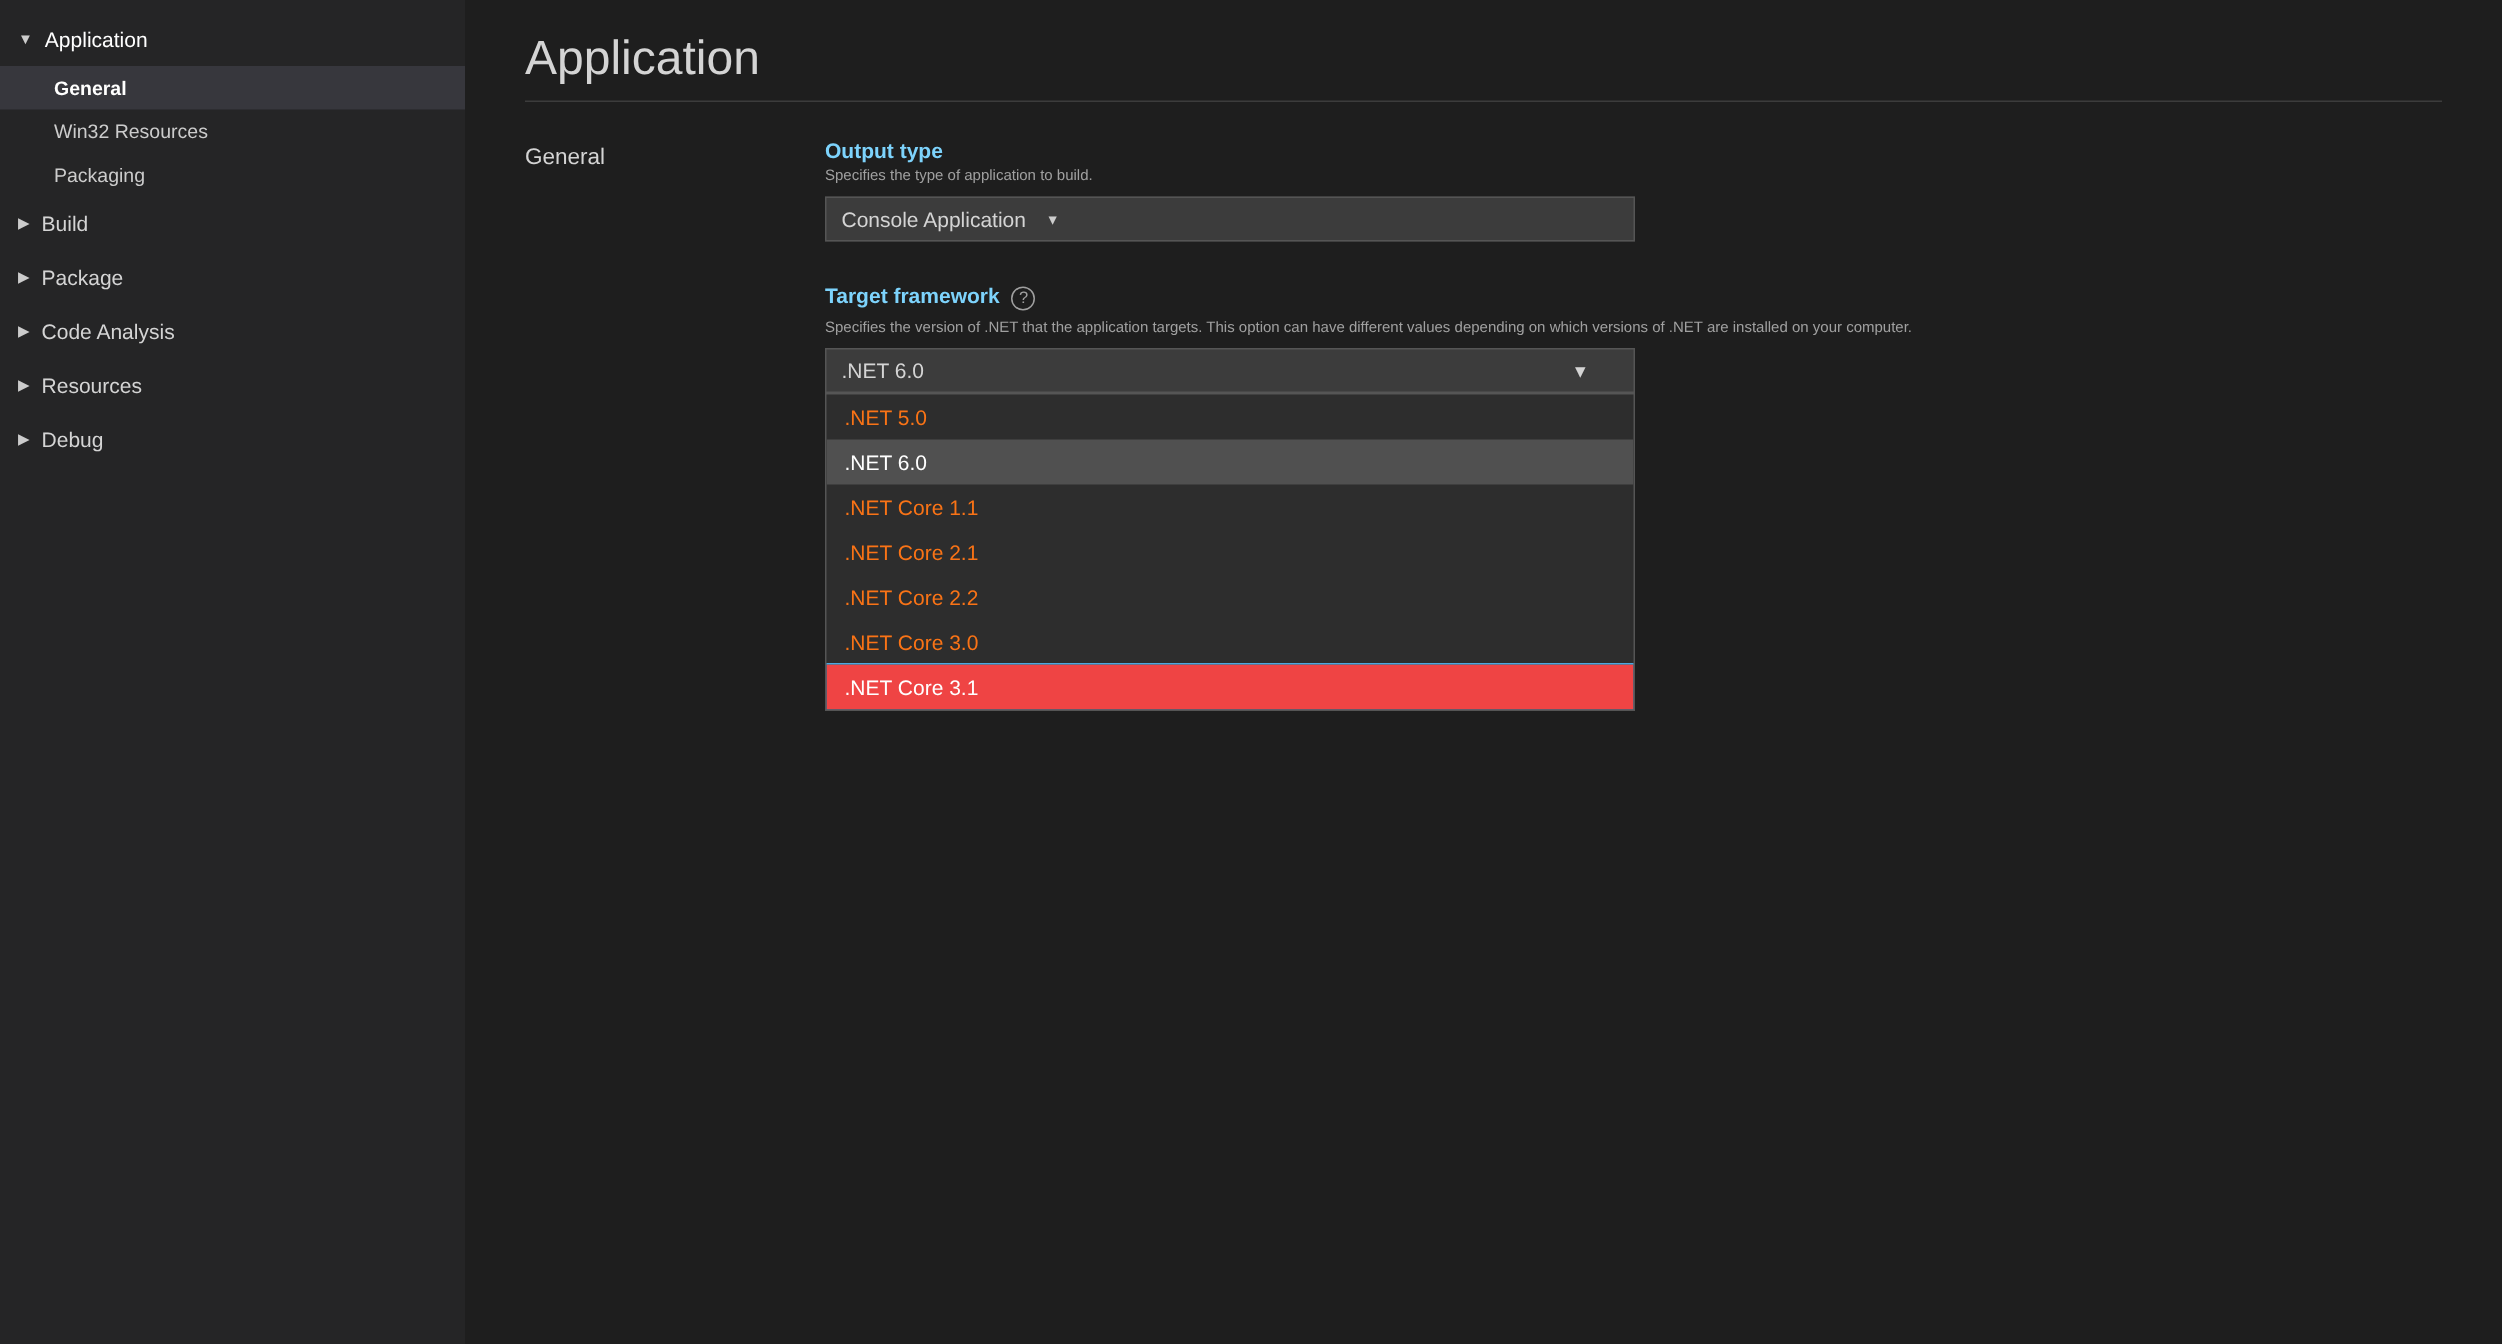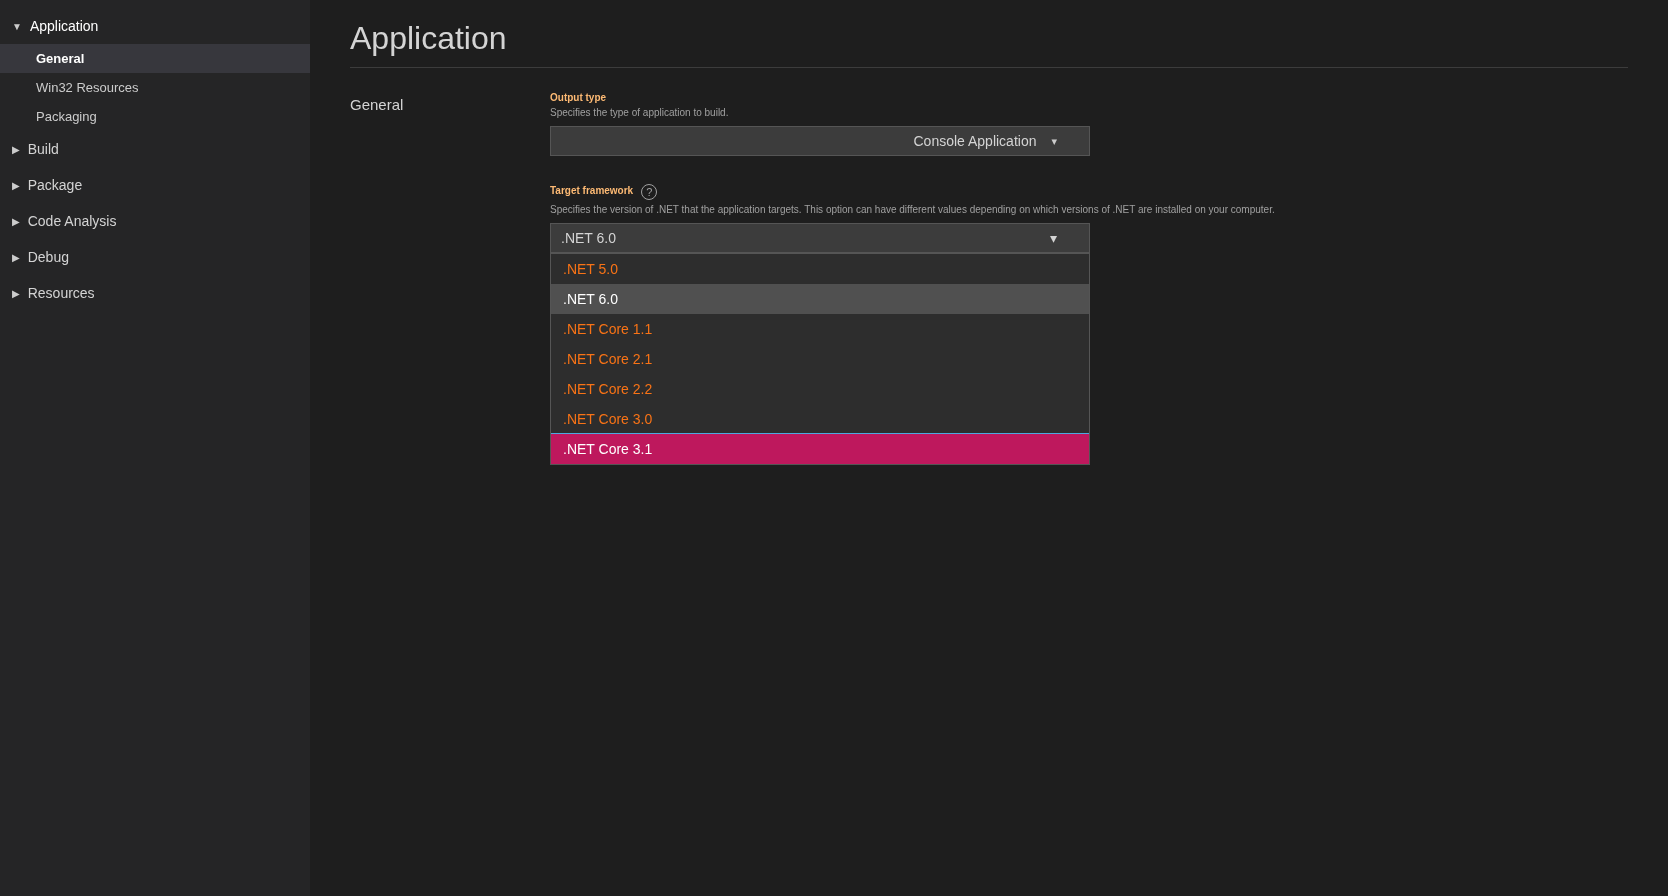--- a/index.html
+++ b/index.html
@@ -100,23 +100,23 @@
       flex: 1;
     }
 
     
     .field-group {
       margin-bottom: 28px;
     }
 
     .field-label {
       font-weight: 700;
-      color: #fdba74;
+      color: #7dd3fc;
       margin-bottom: 4px;
-      font-size: 10px;
+      font-size: 14px;
     }
 
     .field-description {
       color: #a0a0a0;
       font-size: 10px;
       margin-bottom: 8px;
     }
 
     .select-wrapper {
       position: relative;
@@ -126,21 +126,21 @@
     .select-display {
       background: #3c3c3c;
       border: 1px solid #555;
       color: #d4d4d4;
       padding: 6px 32px 6px 10px;
       width: 100%;
       font-size: 14px;
       cursor: pointer;
       display: flex;
       align-items: center;
-      justify-content: flex-end;
+      justify-content: flex-start;
       gap: 15px;
     }
 
     .select-display .arrow {
       color: #cccccc;
       font-size: 11px;
     }
 
     
     .dropdown-open {
@@ -179,21 +179,21 @@
       color: #f97316;
       font-size: 14px;
     }
 
     .dropdown-item.selected {
       background: #505050;
       color: #ffffff;
     }
 
     .dropdown-item.highlighted {
-      background: #be185d;
+      background: #ef4444;
       color: #ffffff;
       outline: 1px solid #4ca9e0;
     }
 
     .field-label-row {
       display: flex;
       align-items: center;
       gap: 8px;
       margin-bottom: 4px;
     }
@@ -250,26 +250,26 @@
     <span>Package</span>
   </div>
 
   <div class="sidebar-section-header">
     <span class="chevron right"></span>
     <span>Code Analysis</span>
   </div>
 
   <div class="sidebar-section-header">
     <span class="chevron right"></span>
+    <span>Resources</span>
+  </div>
+
+  <div class="sidebar-section-header">
+    <span class="chevron right"></span>
     <span>Debug</span>
-  </div>
-
-  <div class="sidebar-section-header">
-    <span class="chevron right"></span>
-    <span>Resources</span>
   </div>
 
 </nav>
 
 <main class="main">
 
   <h1 class="page-title">Application</h1>
   <hr class="divider">
 
   <div class="section-layout">

